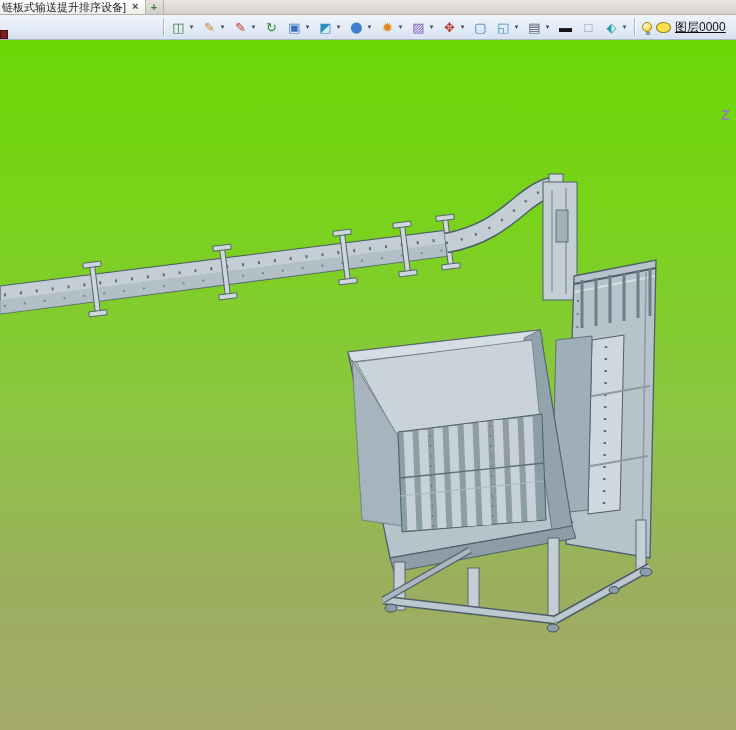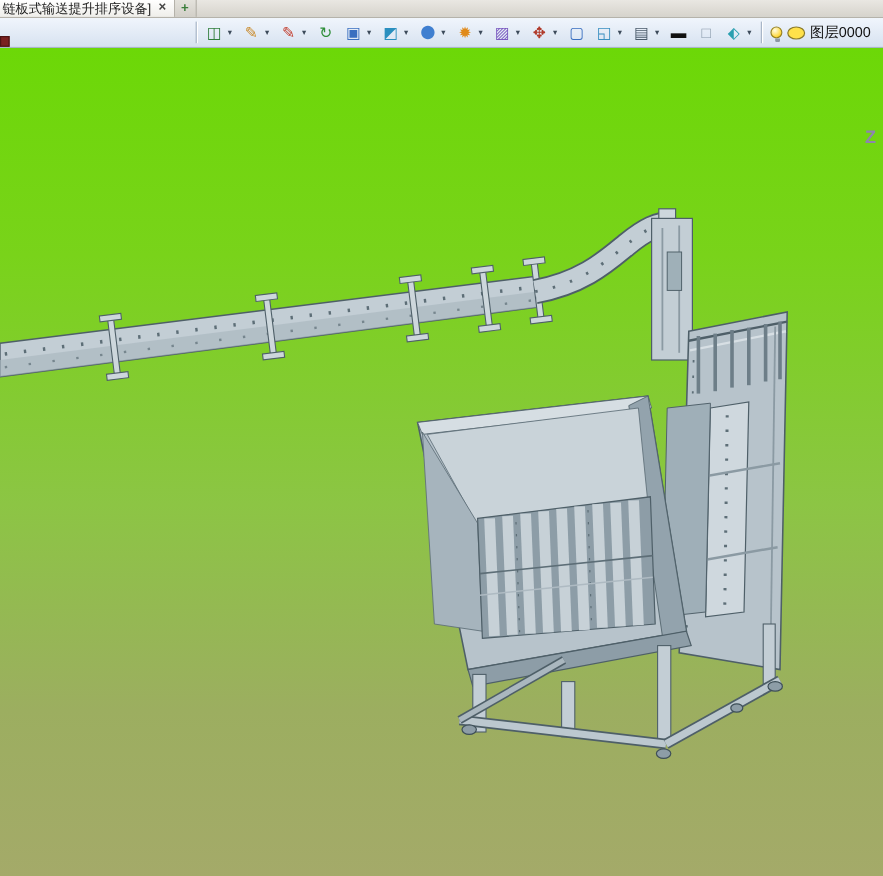--- a/index.html
+++ b/index.html
@@ -32,21 +32,21 @@
     background:#7a2020; border:1px solid #4c1414; }
 
   .layerbox { display:flex; align-items:center; gap:4px; padding:0 4px; }
   .bulb { position:relative; width:10px; height:10px; border-radius:50%;
     background:radial-gradient(circle at 35% 30%, #fffbe0, #ffd83a 70%, #e0ae20);
     border:1px solid #9a8420; }
   .bulb::after { content:""; position:absolute; left:3px; top:9px; width:4px; height:3px;
     background:#8c98a4; border-radius:0 0 1px 1px; }
   .swatch { width:15px; height:11px; border-radius:50%;
     background:#ffe14a; border:1px solid #8a7a2a; }
-  .layer-label { font-size:12px; color:#111; }
+  .layer-label { font-size:12px; color:#111;text-decoration:underline; }
 
   
   .canvas { position:absolute; left:0; top:40px; width:736px; height:690px;
     background:linear-gradient(180deg,#6cd807 0%, #79d31a 25%, #8cc544 55%, #9cae60 80%, #a4aa69 100%);
     overflow:hidden; }
   .axis-z { position:absolute; right:6px; top:66px; font-size:15px;
     color:#8d85ae; font-weight:bold; }
   svg { display:block; }
 </style>
 </head>

